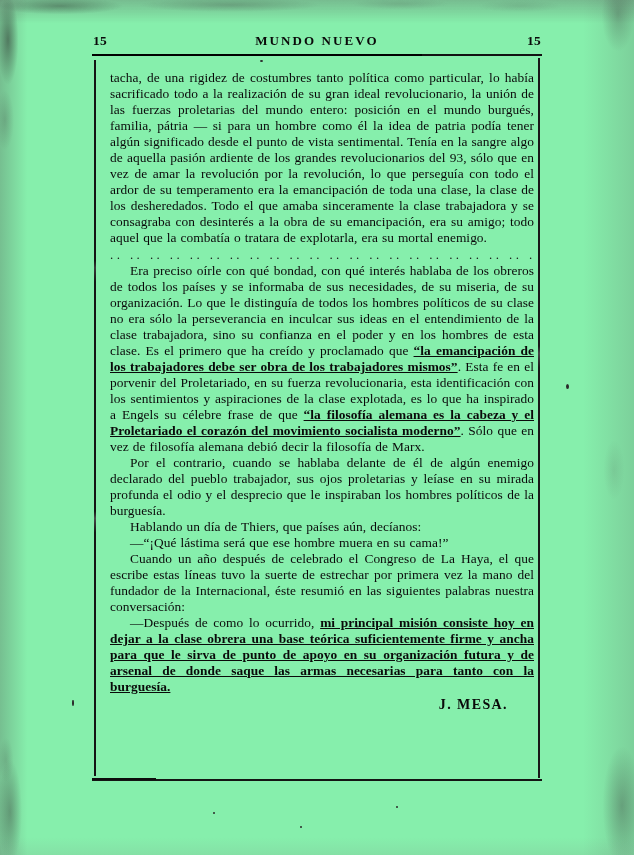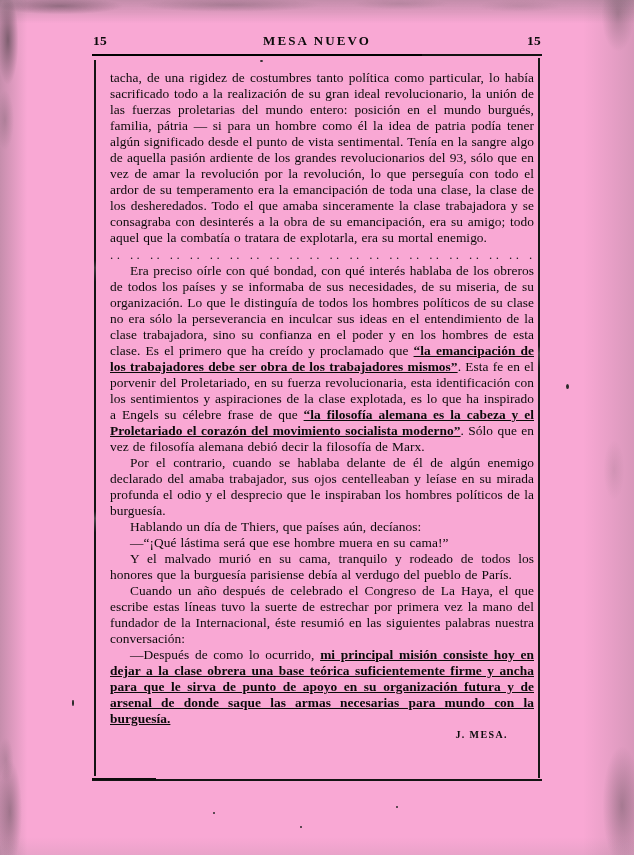--- a/index.html
+++ b/index.html
@@ -4,21 +4,21 @@
 <style>
   html, body {
     margin: 0;
     padding: 0;
     background: #ffffff;
   }
   #page {
     position: relative;
     width: 634px;
     height: 855px;
-    background: #f9a8d4;
+    background: #86efac;
     overflow: hidden;
     font-family: "Liberation Serif", serif;
     color: #0a0a0a;
   }
 
   
   .grain {
     position: absolute;
     pointer-events: none;
   }
@@ -161,21 +161,21 @@
     color: #1b1b1b;
     overflow: hidden;
     white-space: nowrap;
   }
 
   #signature {
     margin-top: 2px;
     text-align: right;
     padding-right: 26px;
     font-weight: bold;
-    font-size: 10px;
+    font-size: 14px;
     letter-spacing: 1.4px;
   }
 
   
   #body { text-rendering: optimizeLegibility; }
 </style>
 </head>
 <body>
 
 <div id="page">
@@ -188,44 +188,43 @@
   <div class="fleck" style="left:566px;top:384px;width:3px;height:5px;"></div>
   <div class="fleck" style="left:72px;top:700px;width:2px;height:6px;border-radius:40%;"></div>
   <div class="fleck" style="left:300px;top:826px;width:2px;height:2px;"></div>
   <div class="fleck" style="left:213px;top:812px;width:2px;height:2px;"></div>
   <div class="fleck" style="left:396px;top:806px;width:2px;height:2px;"></div>
   <div class="fleck" style="left:260px;top:60px;width:3px;height:2px;"></div>
   <div class="fleck" style="left:356px;top:625px;width:3px;height:3px;opacity:.35;"></div>
 
   <div id="running-head">
     <span class="folio">15</span>
-    <span class="journal">MESA NUEVO</span>
+    <span class="journal">MUNDO NUEVO</span>
     <span class="folio">15</span>
   </div>
   <div id="head-rule"></div>
 
   <div id="frame-left"></div>
   <div id="frame-right"></div>
   <div id="frame-bottom"></div>
 
   <div id="body">
 
     <p class="para noindent">tacha, de una rigidez de costumbres tanto política como particular, lo había sacrificado todo a la realización de su gran ideal revolucionario, la unión de las fuerzas proletarias del mundo entero: posición en el mundo burgués, familia, pátria — si para un hombre como él la idea de patria podía tener algún significado desde el punto de vista sentimental. Tenía en la sangre algo de aquella pasión ardiente de los grandes revolucionarios del 93, sólo que en vez de amar la revolución por la revolución, lo que perseguía con todo el ardor de su temperamento era la emancipación de toda una clase, la clase de los desheredados. Todo el que amaba sinceramente la clase trabajadora y se consagraba con desinterés a la obra de su emancipación, era su amigo; todo aquel que la combatía o tratara de explotarla, era su mortal enemigo.</p>
 
     <div class="separator">.. .. .. .. .. .. .. .. .. .. .. .. .. .. .. .. .. .. .. .. .. .. .. ..</div>
 
     <p class="para"><span>Era preciso oírle con qué bondad, con qué interés hablaba de los obreros de todos los países y se informaba de sus necesidades, de su miseria, de su organización. Lo que le distinguía de todos los hombres políticos de su clase no era sólo la perseverancia en inculcar sus ideas en el entendimiento de la clase trabajadora, sino su confianza en el poder y en los hombres de esta clase. Es el primero que ha creído y proclamado que </span><b>“la emancipación de los trabajadores debe ser obra de los trabajadores mismos”</b><span>. Esta fe en el porvenir del Proletariado, en su fuerza revolucionaria, esta identificación con los sentimientos y aspiraciones de la clase explotada, es lo que ha inspirado a Engels su célebre frase de que </span><b>“la filosofía alemana es la cabeza y el Proletariado el corazón del movimiento socialista moderno”</b><span>. Sólo que en vez de filosofía alemana debió decir la filosofía de Marx.</span></p>
 
-    <p class="para">Por el contrario, cuando se hablaba delante de él de algún enemigo declarado del amaba trabajador, sus ojos centelleaban y leíase en su mirada profunda el odio y el desprecio que le inspiraban los hombres políticos de la burguesía.</p>
+    <p class="para">Por el contrario, cuando se hablaba delante de él de algún enemigo declarado del pueblo trabajador, sus ojos proletarias y leíase en su mirada profunda el odio y el desprecio que le inspiraban los hombres políticos de la burguesía.</p>
 
     <p class="para">Hablando un día de Thiers, que países aún, decíanos:</p>
 
     <p class="para">—“¡Qué lástima será que ese hombre muera en su cama!”</p>
 
-    <p class="para">Y el malvado murió en su cama, tranquilo y rodeado de todos los honores que la burguesía parisiense debía al verdugo del pueblo de París.</p>
 
     <p class="para">Cuando un año después de celebrado el Congreso de La Haya, el que escribe estas líneas tuvo la suerte de estrechar por primera vez la mano del fundador de la Internacional, éste resumió en las siguientes palabras nuestra conversación:</p>
 
-    <p class="para"><span>—Después de como lo ocurrido, </span><b>mi principal misión consiste hoy en dejar a la clase obrera una base teórica suficientemente firme y ancha para que le sirva de punto de apoyo en su organización futura y de arsenal de donde saque las armas necesarias para mundo con la burguesía.</b></p>
+    <p class="para"><span>—Después de como lo ocurrido, </span><b>mi principal misión consiste hoy en dejar a la clase obrera una base teórica suficientemente firme y ancha para que le sirva de punto de apoyo en su organización futura y de arsenal de donde saque las armas necesarias para tanto con la burguesía.</b></p>
 
     <div id="signature">J. MESA.</div>
   </div>
 </div>
 
 </body></html>

